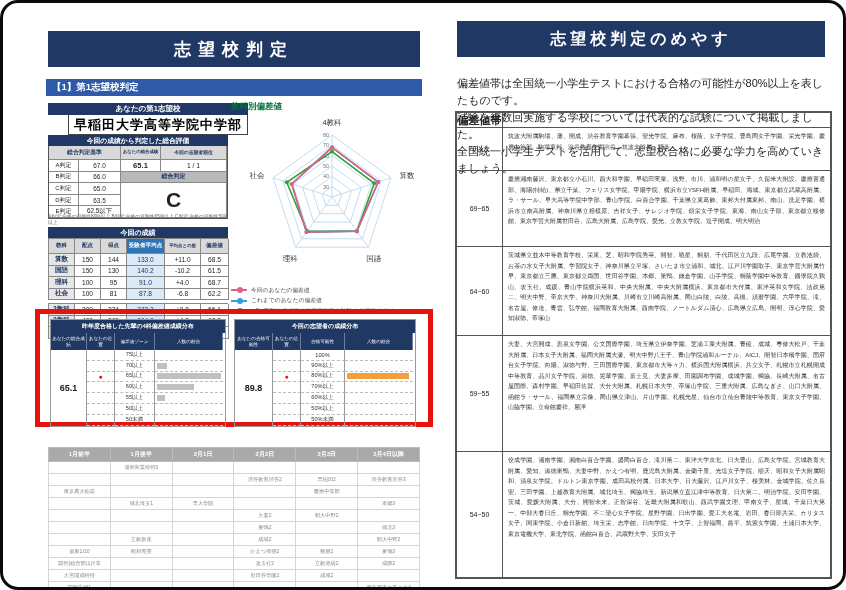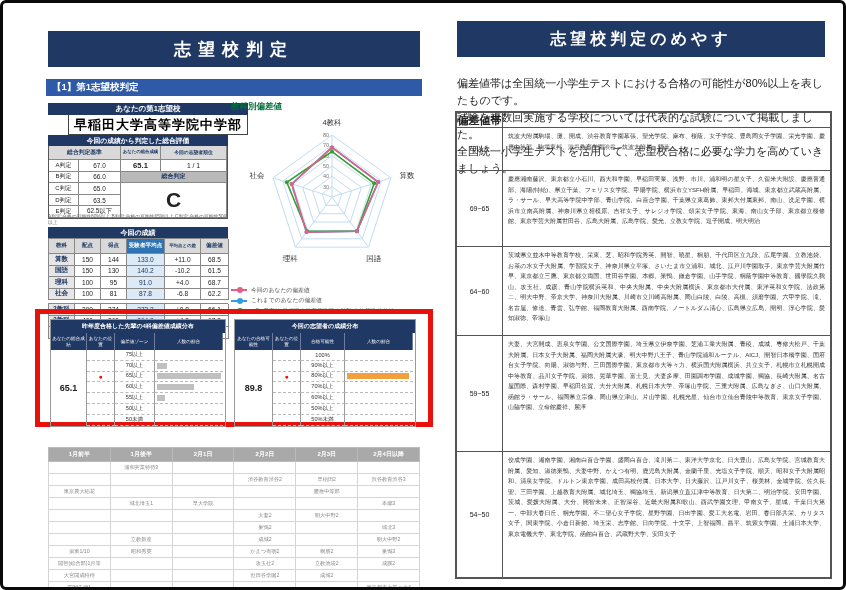--- a/index.html
+++ b/index.html
@@ -1,16 +1,16 @@
 <!DOCTYPE html>
 <html><head>
 <meta charset="utf-8">
 <style>
   html,body{margin:0;padding:0;background:#fff;font-family:"Liberation Sans","DejaVu Sans",sans-serif;}
-  .canvas{position:relative;width:846px;height:590px;background:#fff;border:3px solid #0a0a0a;border-radius:6px;overflow:hidden;box-sizing:border-box;}
+  .canvas{position:relative;width:846px;height:590px;background:#fff;border:3px solid #0a0a0a;border-radius:18px;overflow:hidden;box-sizing:border-box;}
   .page{position:absolute;top:14px;height:566px;background:#fff;}
   .page-l{left:30px;width:402px;}
   .page-r{left:440px;width:398px;}
   .abs{position:absolute;box-sizing:border-box;}
   .navy{background:#1f3864;color:#fff;}
   .titlebar{display:flex;align-items:center;justify-content:center;font-weight:bold;font-size:17px;letter-spacing:7px;}
   .sectionbar{background:#2e5aa8;color:#fff;font-size:9.5px;font-weight:bold;display:flex;align-items:center;padding-left:6px;}
   .thead{display:flex;align-items:center;justify-content:center;font-weight:bold;}
   
   .schoolname{border:1px solid #444;border-top:none;display:flex;align-items:center;justify-content:center;font-weight:bold;font-size:13px;letter-spacing:1px;margin-left:20px;}

